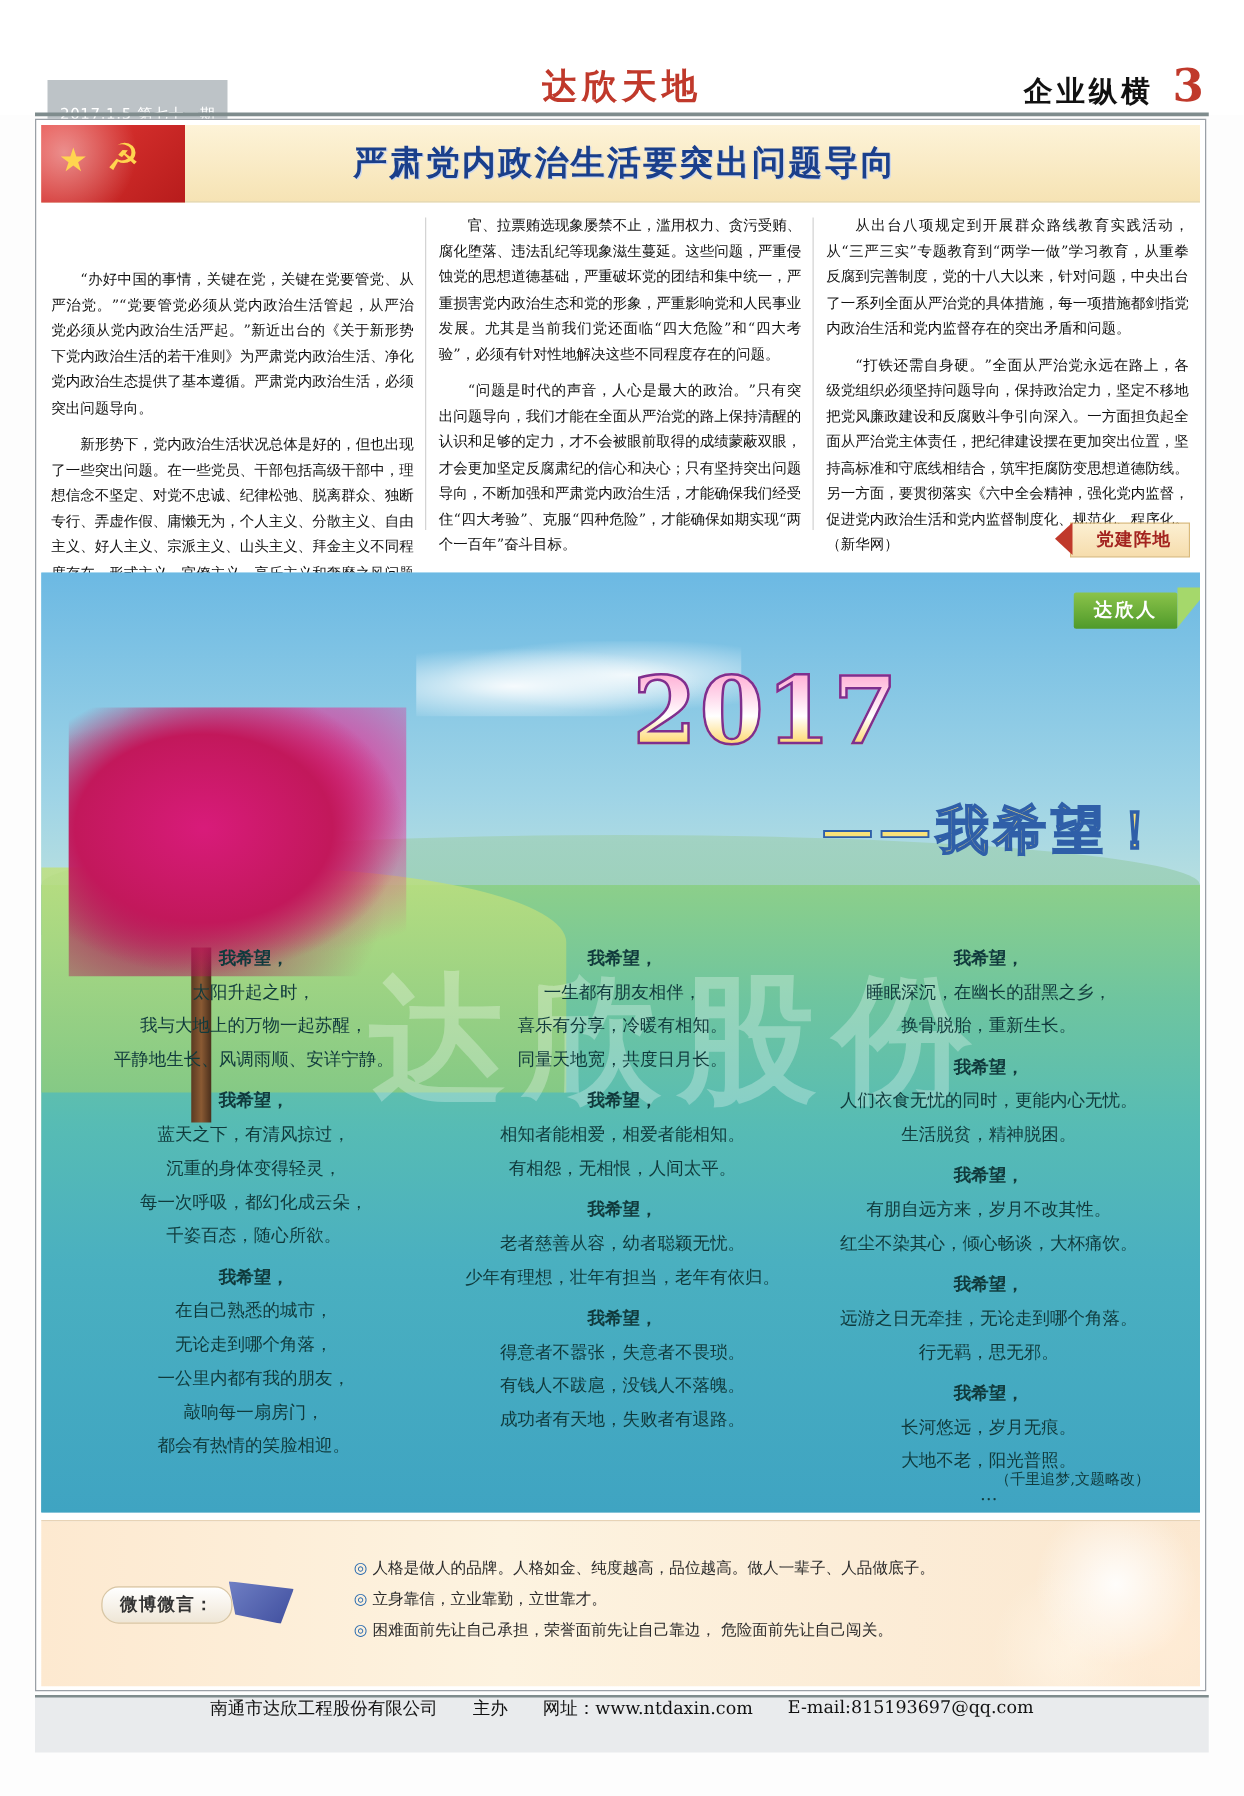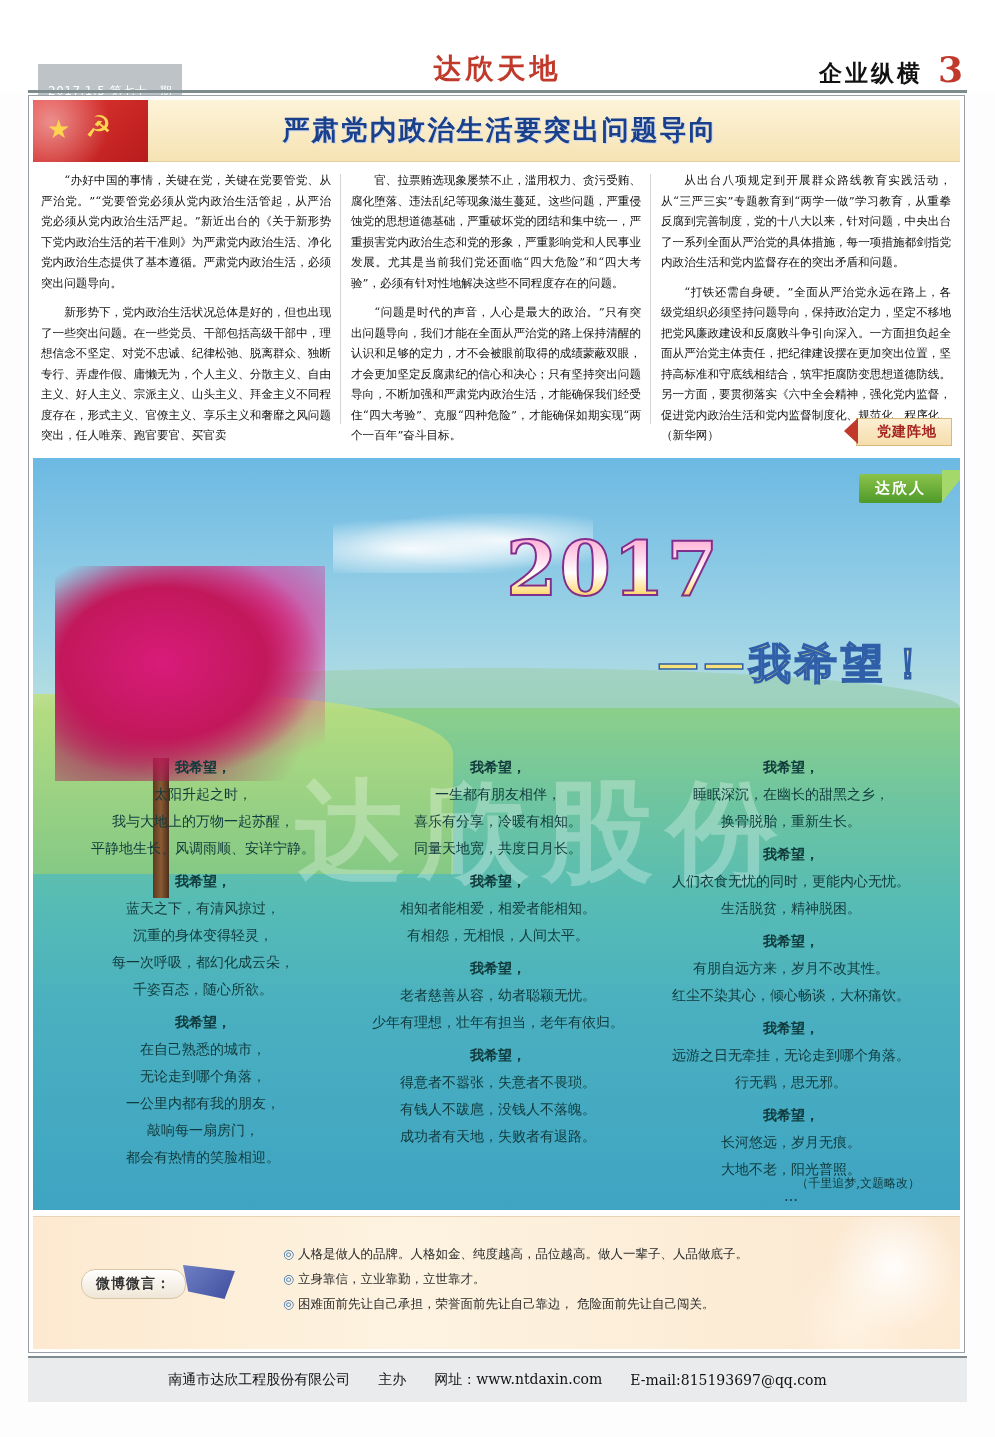--- a/index.html
+++ b/index.html
@@ -83,21 +83,21 @@
   
   .article{
     position:absolute;left:33px;top:170px;width:927px;height:285px;
   }
   .col{
     position:absolute;top:0;width:290px;
     font-family:"DejaVu Serif","Liberation Serif",serif;
     font-size:11.6px;line-height:20.5px;color:#111;text-align:justify;
   }
   .col p{margin:0 0 9px 0;text-indent:2em;}
-  .c1{left:8px;}
+  .c1{left:8px;margin-top:43px;}
   .c2{left:318px;}
   .c3{left:628px;}
   .vdiv{
     position:absolute;top:4px;width:1px;height:250px;background:#d4d4d4;
   }
   .vd1{left:307px;}
   .vd2{left:617px;}
   .party-tag{
     position:absolute;right:8px;top:248px;
     background:linear-gradient(to bottom,#fcefd2,#f6ddad);
@@ -243,21 +243,21 @@
     font-size:12.5px;line-height:25px;color:#2b2b2b;
   }
   .weibo-lines div{white-space:nowrap;}
   .bullet{color:#2b6cb0;margin-right:4px;}
   
   .footer{
     position:absolute;left:28px;top:1356px;width:939px;height:44px;
     background:#e9ebed;border-top:2px solid #7f8c8d;
     font-family:"DejaVu Serif","Liberation Serif",serif;
     font-size:14px;color:#111;
-    display:flex;align-items:center;justify-content:center;
+    display:flex;justify-content:center;
   }
   .footer span{margin:0 14px;white-space:nowrap;}
 </style>
 </head>
 <body>
 
 <div class="page">
 
   <div class="masthead">
     <div class="date-badge">2017.1.5  第七十一期</div>

